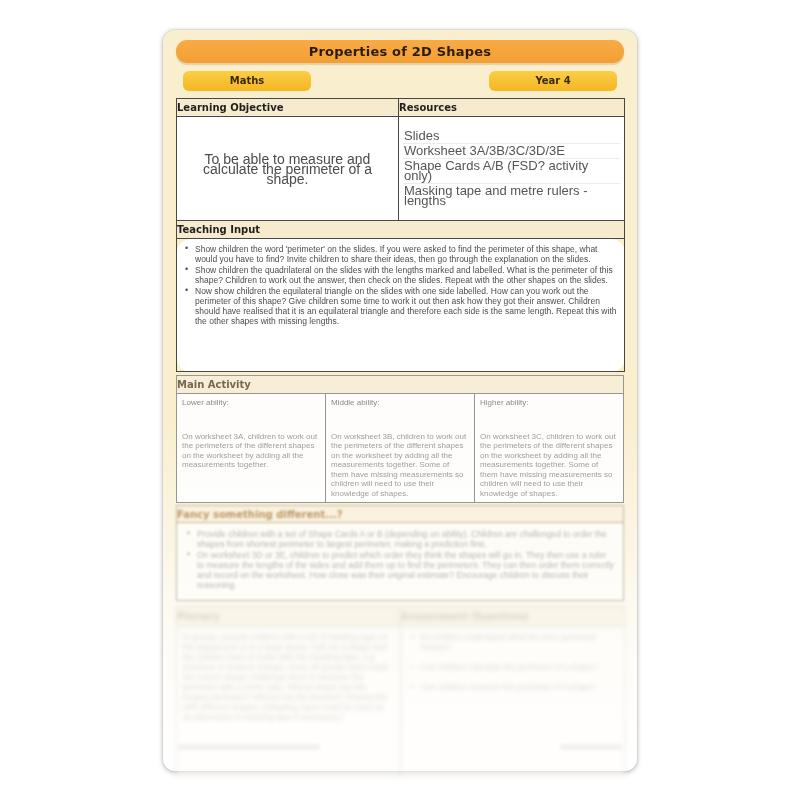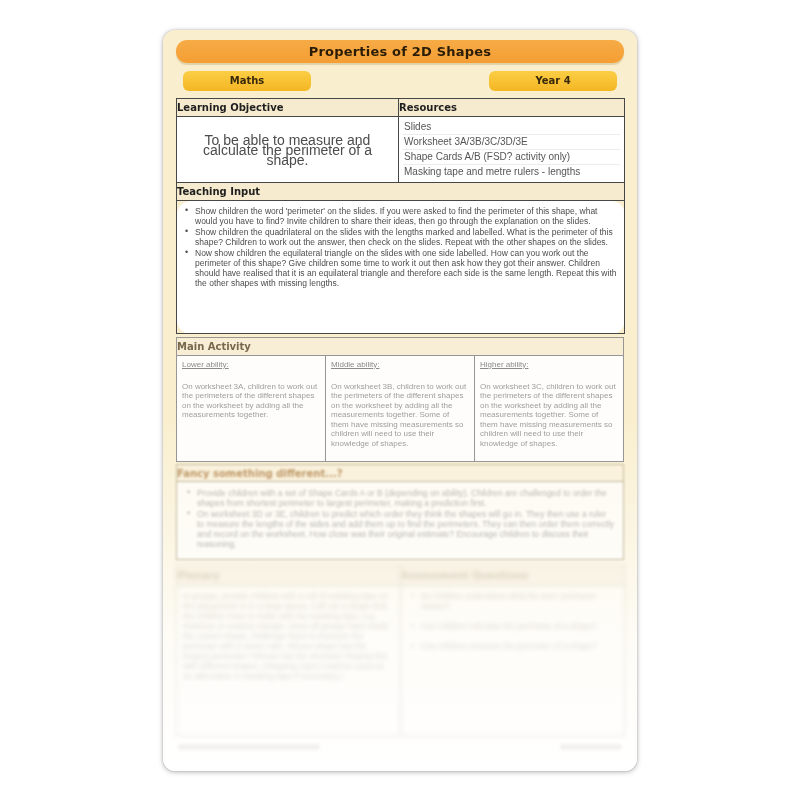--- a/index.html
+++ b/index.html
@@ -45,35 +45,35 @@
   .tblA td{border:1px solid #474747;background:#ffffff;}
   .hdrow td{
     background:#f6ebcf;height:18px;
     font-family:"DejaVu Sans", sans-serif;font-weight:bold;font-size:10px;
     color:#1f1f1f;text-align:left;vertical-align:middle;padding:0;
   }
   .lo-cell{
     width:222px;height:57px;vertical-align:middle;text-align:center;
     font-size:14px;line-height:10px;color:#4c4c4c;padding:4px 10px;
   }
-  .res-cell{width:226px;padding:3px 4px;font-size:10px;color:#555;}
+  .res-cell{width:226px;padding:12px 4px;font-size:13px;color:#555;}
   .res-item{padding:2px 1px;line-height:10px;border-bottom:1px solid rgba(180,180,180,.25);}
   .res-item:last-child{border-bottom:none;}
   .ti-body{height:133px;padding:5px 6px 5px 4px;font-size:8.5px;line-height:10px;color:#4d4d4d;border-radius:14px;}
   ul.blts{margin:0;padding:0 0 0 14px;list-style:none;}
   ul.blts li{position:relative;margin-bottom:1px;}
   ul.blts li::before{content:"•";position:absolute;left:-10px;top:-1px;font-size:9px;}
 
   .gap3{height:3px;} .gap2{height:2px;} .gap5{height:5px;}
 
   
   .tblB td{border:1px solid #8f8f8f;background:#ffffff;}
   .tblB .hdrow td{background:#f8eed7;color:#6d5c40;border-color:#8f8f8f;}
   .ma-col{height:106px;padding:4px 5px;font-size:8px;line-height:9.5px;color:#979797;}
-  .ma-col .ability{color:#828282;text-decoration:underline;margin-bottom:12px;}
+  .ma-col .ability{color:#828282;margin-bottom:24px;}
   .c1{width:146px;} .c2{width:152px;} .c3{width:150px;}
 
   
   .tblC td{border:1px solid #b5a88f;background:#fffefb;}
   .tblC .hdrow td{background:#faf2de;color:#b1834e;height:17px;}
   .fsd-body{height:78px;padding:6px 8px 4px 6px;font-size:8.5px;line-height:10px;color:#ababab;}
 
   
   .tblD td{border:1px solid #cfc8ba;background:#fffefc;}
   .tblD .hdrow td{background:#f7f1e2;color:#bdb29c;height:20px;}

